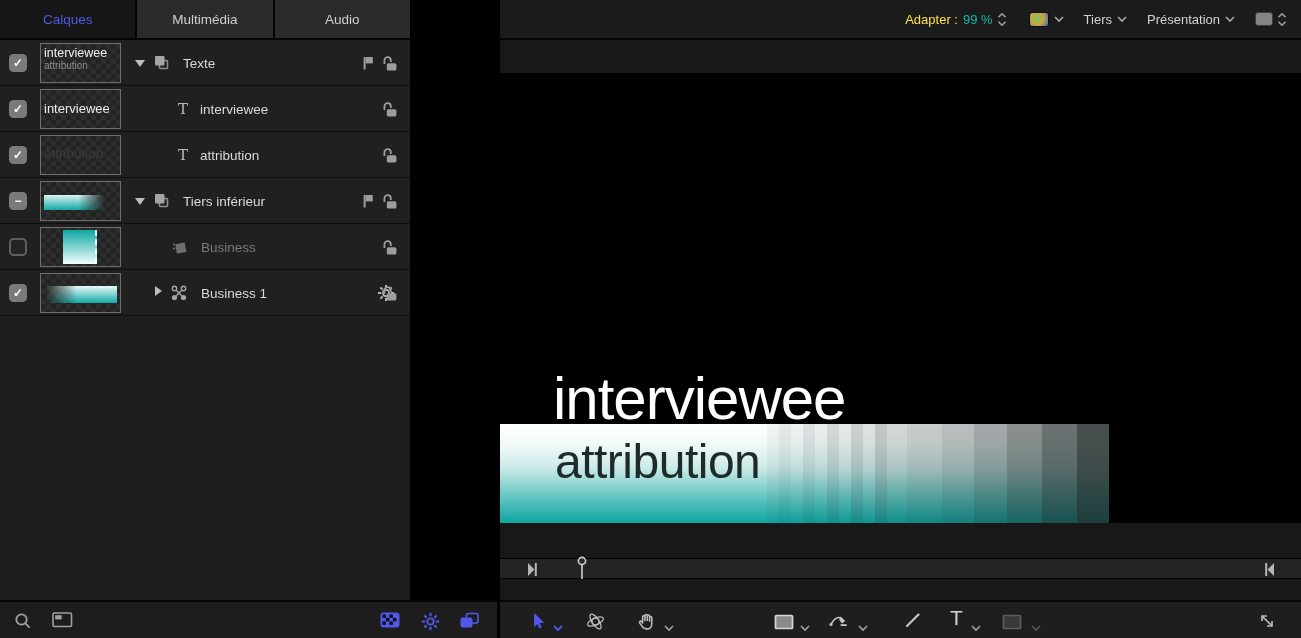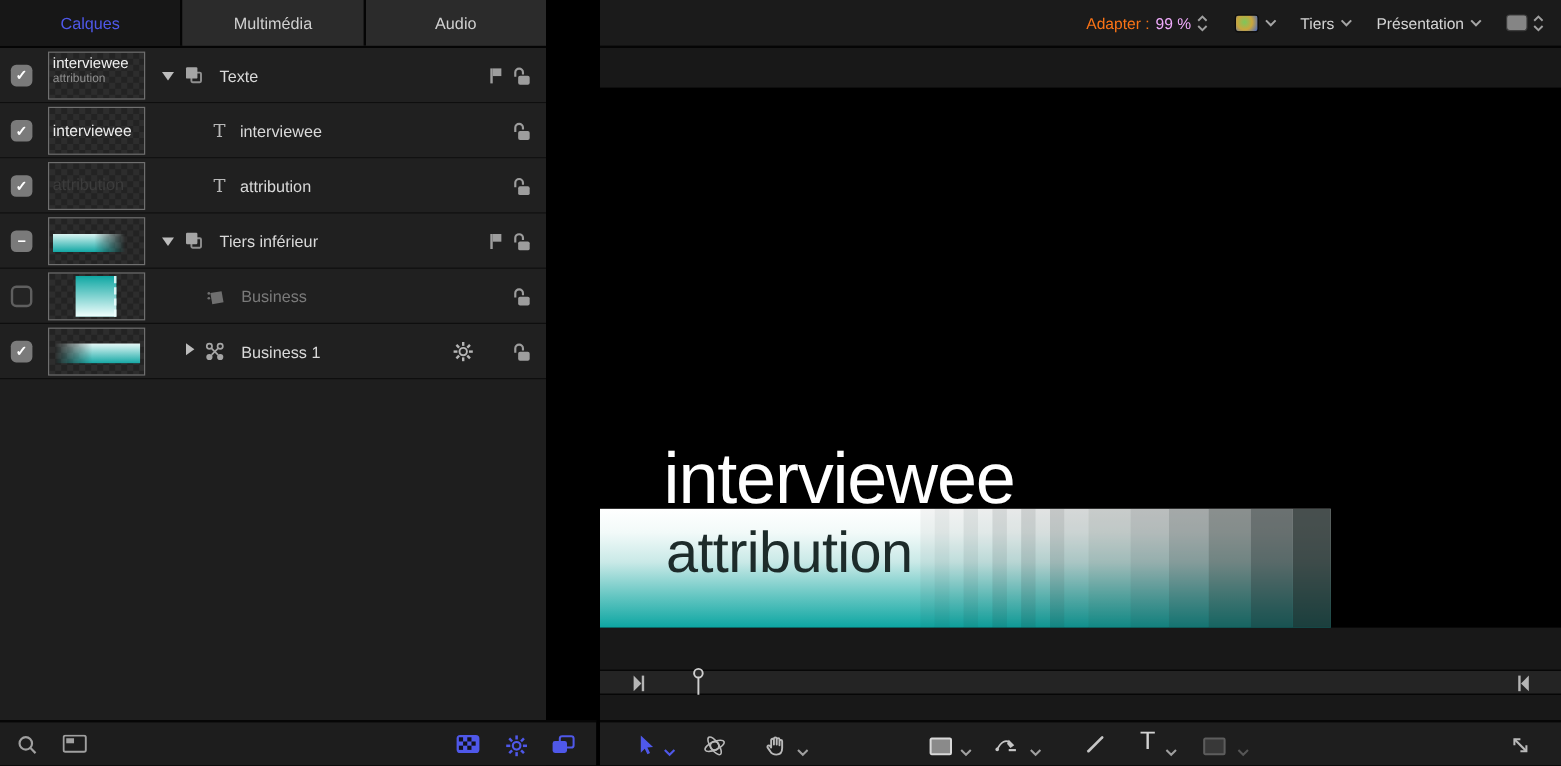--- a/index.html
+++ b/index.html
@@ -1,21 +1,21 @@
 <!DOCTYPE html>
 <html style="--accent: #4f58e9; --teal: #12a7a4;"><head>
 <meta charset="utf-8">
 <style>
   :root{ --accent:#4f58e9; --teal:#12a7a4; }
   *{margin:0;padding:0;box-sizing:border-box}
   body{font-family:"Liberation Sans",sans-serif;background:#000;}
   .app{position:relative;width:1301px;height:638px;background:#000;overflow:hidden}
 
   
-  .sidebar{position:absolute;left:0;top:0;width:455px;height:638px;background:#1e1e1e}
+  .sidebar{position:absolute;left:0;top:0;width:410px;height:638px;background:#1e1e1e}
   .tabs{display:flex;height:40px;border-bottom:2px solid #050505;background:#262626}
   .tab{flex:1;display:flex;align-items:center;justify-content:center;font-size:13.5px;
        color:#d0d0d0;background:#2b2b2b;border-right:2px solid #050505;cursor:default}
   .tab:last-child{border-right:none}
   .tab.active{background:#171717;color:var(--accent)}
 
   .rows{position:absolute;top:40px;left:0;right:0}
   .row{position:relative;height:46px;background:#202020;border-bottom:1px solid #0e0e0e}
 
   .cb{position:absolute;left:9px;top:14px;width:18px;height:18px;border-radius:4.5px;
@@ -71,22 +71,22 @@
 
   
   .vdiv{position:absolute;left:497px;top:0;width:3px;height:638px;background:#000}
 
   
   .canvas{position:absolute;left:500px;top:0;width:801px;height:638px;background:#181818}
   .topbar{position:absolute;top:0;left:0;width:100%;height:40px;background:#1b1b1b;
       border-bottom:2px solid #050505;display:flex;align-items:center;justify-content:flex-end;
       padding-right:14px;font-size:13px;color:#d4d4d4}
   .topbar .sp{display:inline-flex;align-items:center}
-  .adapter-lbl{color:#f97316}
-  .zoom-val{color:#f0abfc;margin-left:5px}
+  .adapter-lbl{color:#fde047}
+  .zoom-val{color:#14b8a6;margin-left:5px}
   .stepper{margin-left:4px}
   .swatch{width:20px;height:15px;border-radius:3px;margin-left:22px;
       background:radial-gradient(circle at 40% 42%, #7cc75c 0%, #caa63d 48%, #3f66cf 100%);
       border:1px solid #0c0c0c}
   .ddchev{margin-left:5px}
   .menu{margin-left:20px}
   .graybox{width:18px;height:14px;border-radius:3px;background:#858585;border:1px solid #3c3c3c;margin-left:20px}
 
   .frame{position:absolute;left:0;top:40px;width:801px;height:483px;background:#000;margin-top:33px;height:450px}
   .cv-title{position:absolute;left:53px;top:297px;font-size:60px;line-height:58px;color:#fff;letter-spacing:-1px}

